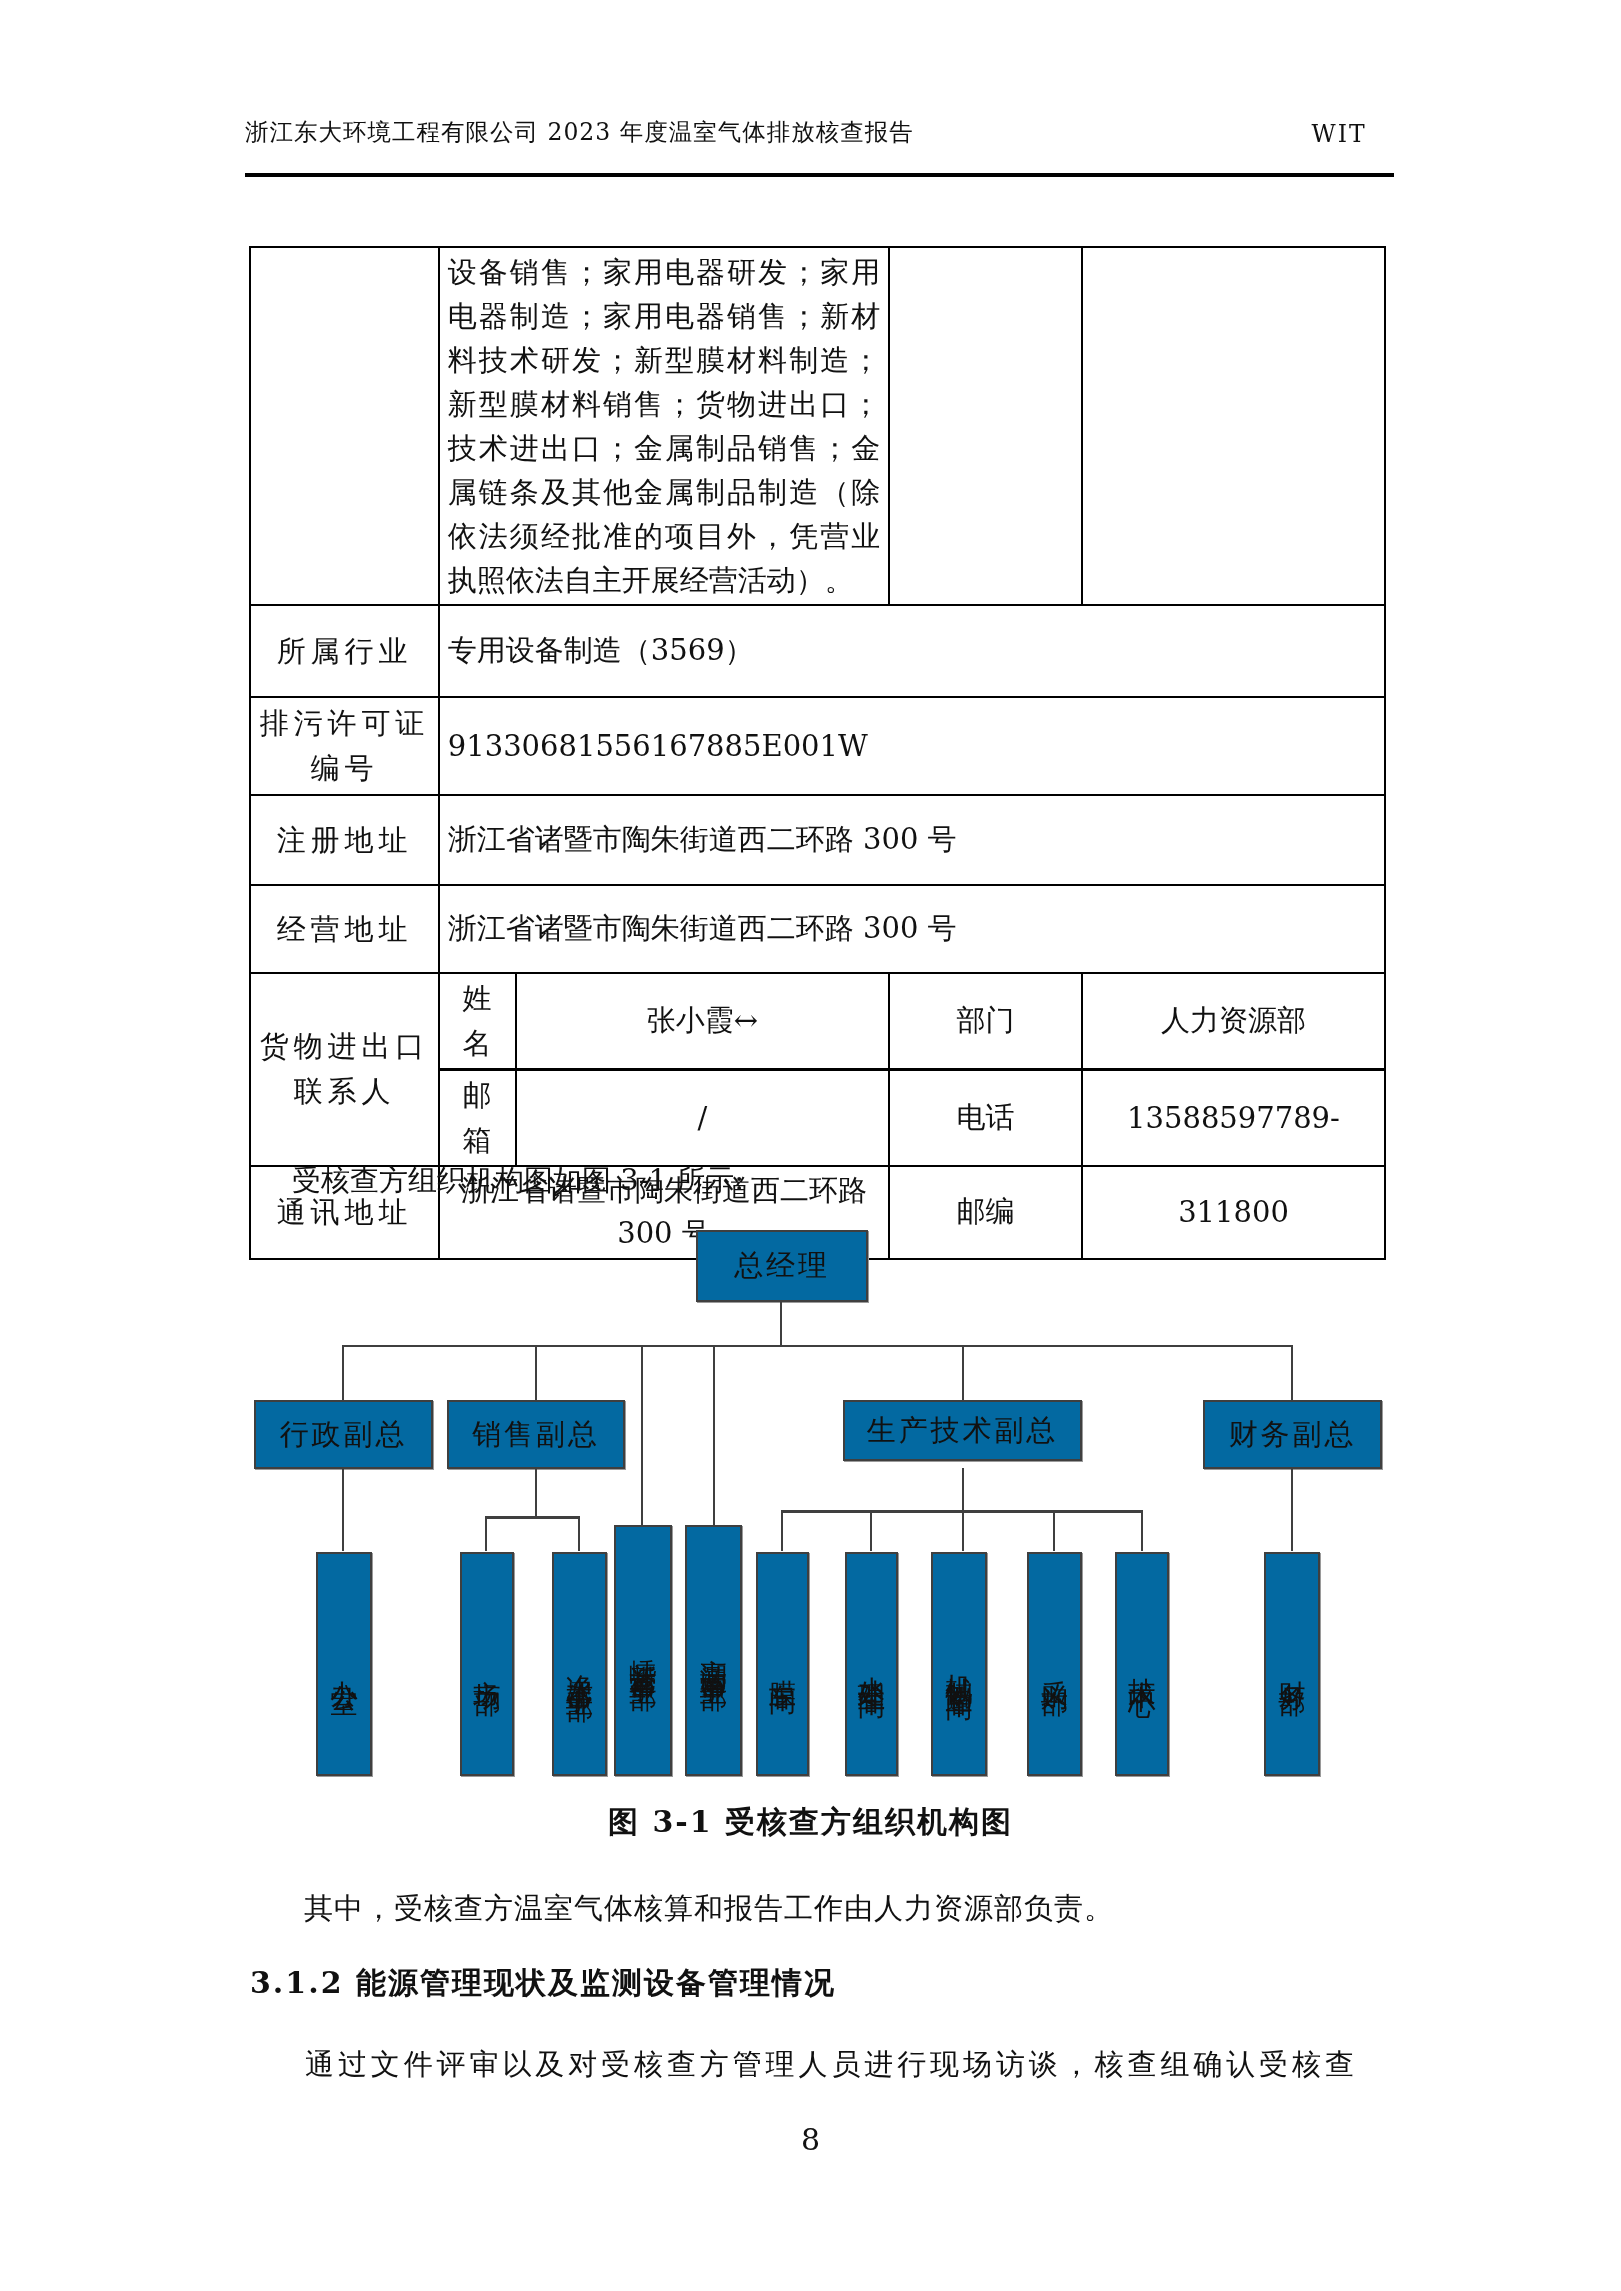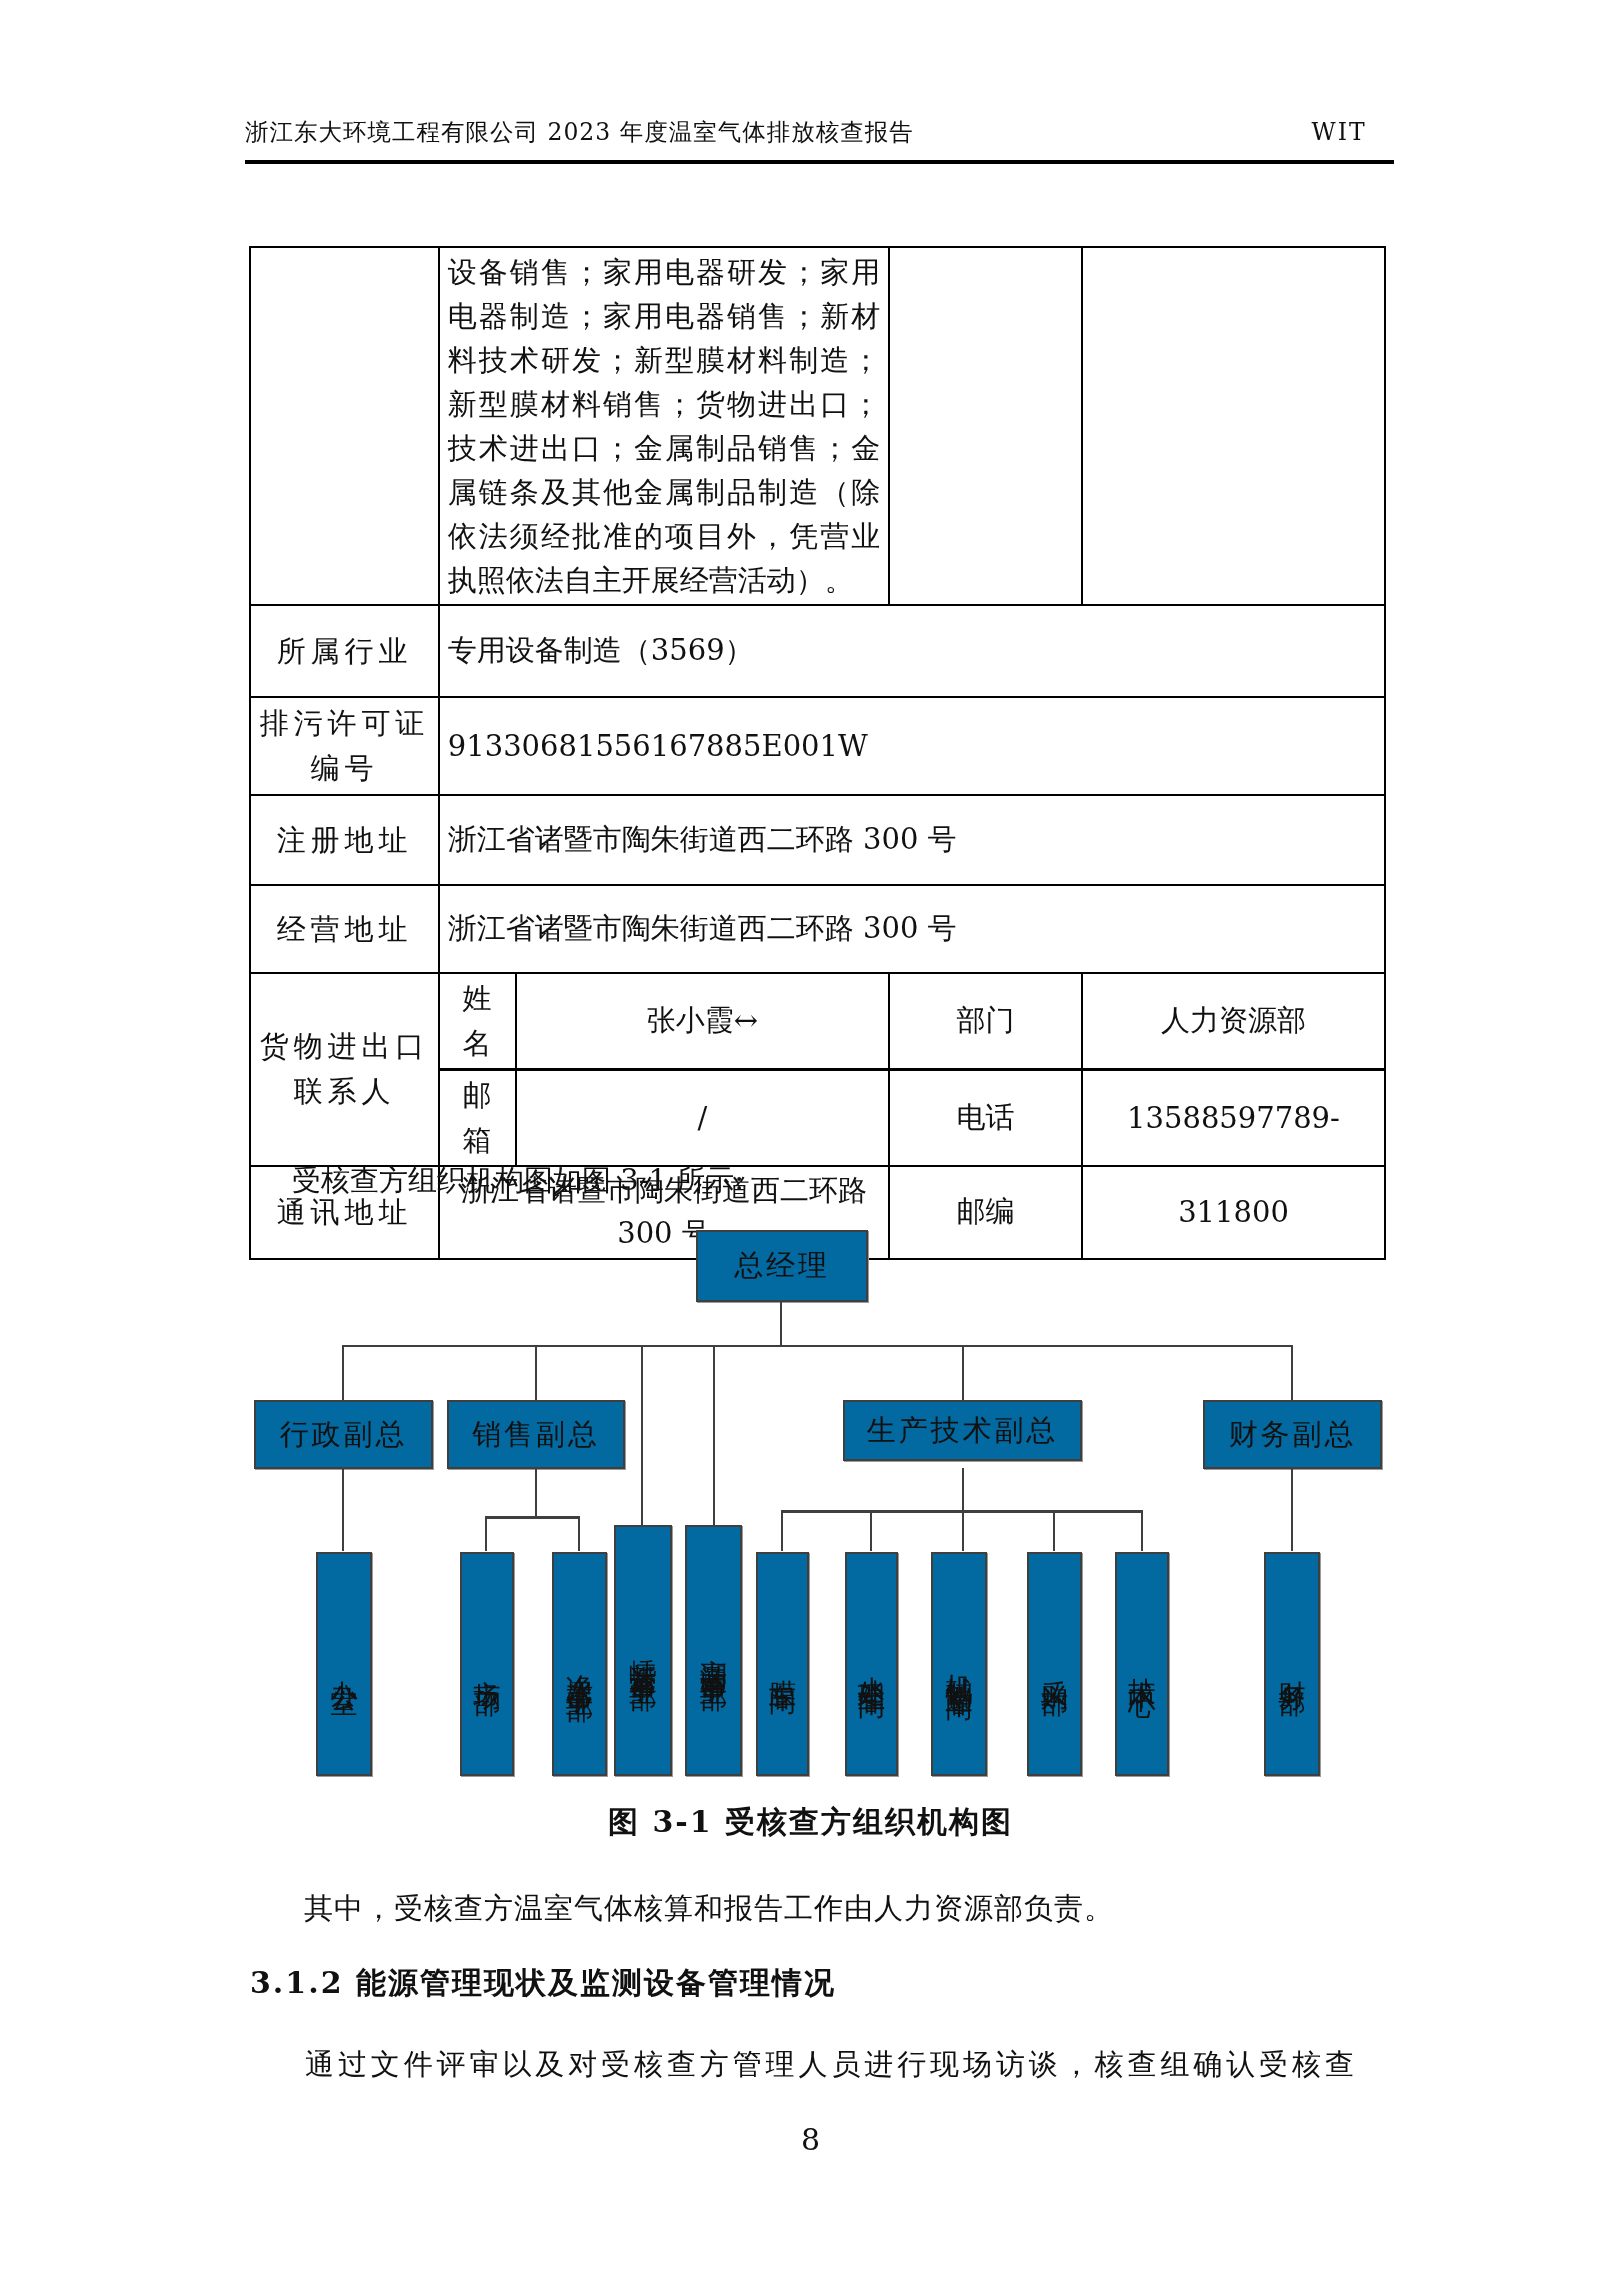--- a/index.html
+++ b/index.html
@@ -8,22 +8,22 @@
     width:1621px;height:2292px;
     margin:0 auto;
     background:#ffffff;
     font-family:"DejaVu Serif","Liberation Serif",serif;
     color:#111;
     overflow:hidden;
   }
   
   .hdr{
     position:absolute;left:245px;top:116px;width:1149px;
-    display:flex;justify-content:space-between;align-items:center;
-    padding-bottom:12px;border-bottom:4.9px solid #000;
+    display:flex;justify-content:space-between;align-items:flex-end;
+    padding-bottom:25px;border-bottom:4.9px solid #000;
     font-size:23.5px;letter-spacing:1px;
   }
   .hdr .wit{margin-right:27.4px;letter-spacing:2px;}
   
   table.info{
     position:absolute;left:249px;top:200px;
     border-collapse:collapse;table-layout:fixed;width:1136px;
     font-size:29px;
     margin-top:46px;
   }

